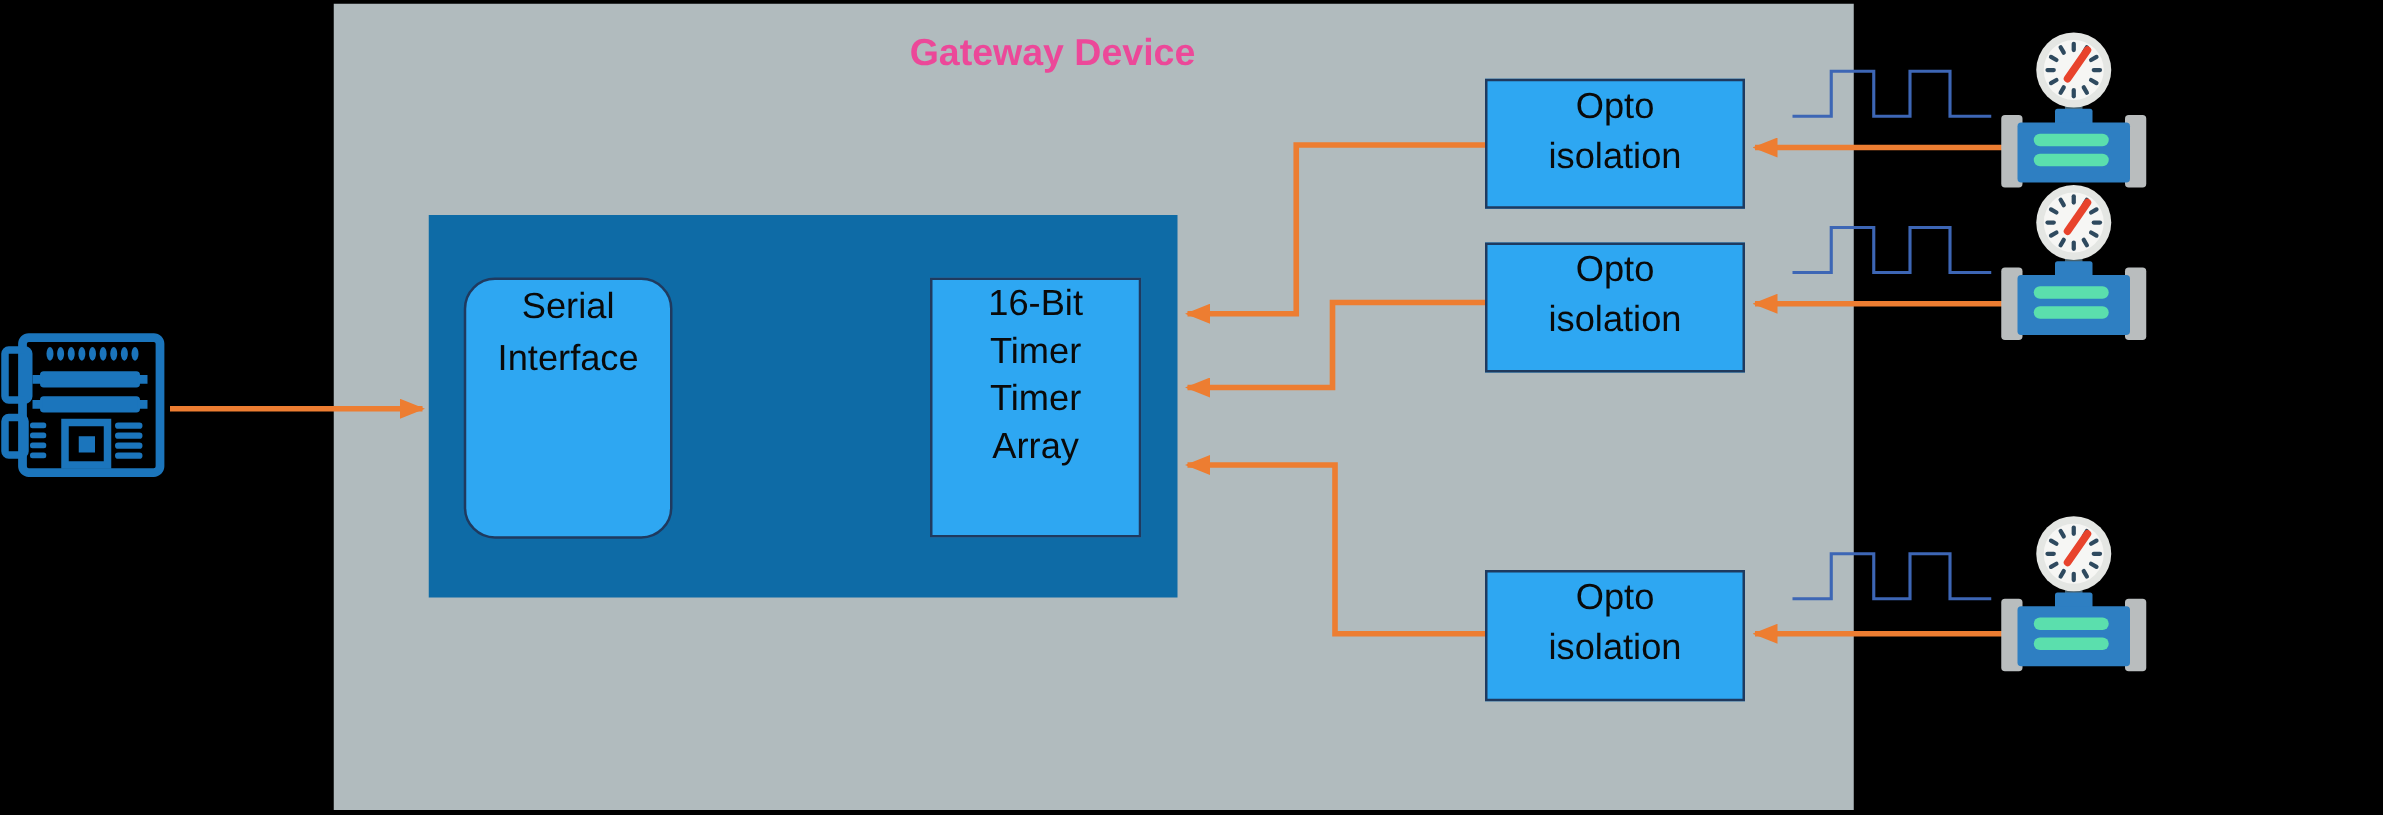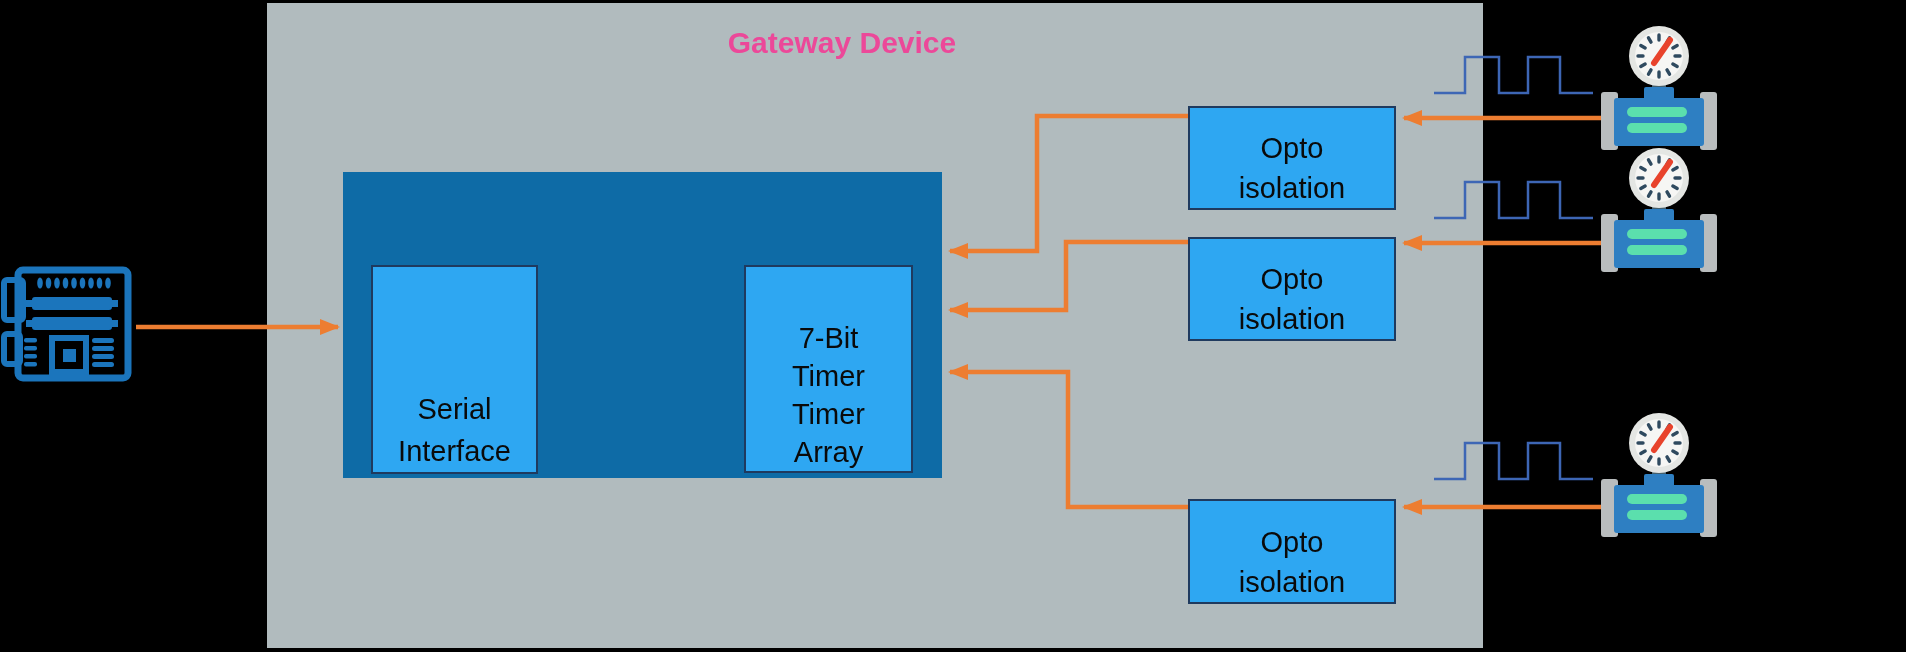--- a/index.html
+++ b/index.html
@@ -13,24 +13,24 @@
     left:592px;top:24px;width:500px;height:38px;line-height:38px;
     text-align:center;font-size:30px;font-weight:700;color:#ec4899;
   }
   #mcu-box{left:343px;top:172px;width:599px;height:306px;background:#0E6BA6;}
   #mcu-label{
     left:566px;top:299px;width:170px;text-align:center;
     font-size:29px;line-height:37px;color:#0a0a0a;
   }
   .block{
     background:#2EA7F2;border:2px solid #1F3A5F;
-    display:flex;flex-direction:column;justify-content:flex-end;align-items:center;
-    text-align:center;font-size:29px;color:#0a0a0a;margin-top:43px;
+    display:flex;flex-direction:column;justify-content:flex-start;align-items:center;
+    text-align:center;font-size:29px;color:#0a0a0a;
   }
-  #serial-box{left:371px;top:222px;width:167px;height:209px;line-height:42px;}
+  #serial-box{left:371px;top:222px;width:167px;height:209px;line-height:42px;border-radius:25px;}
   #timer-box{left:744px;top:222px;width:169px;height:208px;line-height:38px;}
   .opto{left:1188px;width:208px;height:104px;line-height:40px;}
   #opto-box-1{top:63px;}
   #opto-box-2{top:194px;}
   #opto-box-3{top:456px;height:105px;}
   #overlay{position:absolute;left:0;top:0;pointer-events:none;}
   .conn{fill:none;stroke:#ED7D31;stroke-width:4.5;}
   .pulse{fill:none;stroke:#3D66B5;stroke-width:2.5;}
   .pcb{fill:#1B75BC;}
   .pcb-stroke{fill:none;stroke:#1B75BC;}
@@ -44,21 +44,21 @@
   <div id="gateway-title" class="abs">Gateway Device</div>
 
   <div id="mcu-box" class="abs"></div>
 
   <div id="serial-box" class="abs block">
     <div>Serial</div>
     <div>Interface</div>
   </div>
 
   <div id="timer-box" class="abs block">
-    <div>7-Bit</div>
+    <div>16-Bit</div>
     <div>Timer</div>
     <div>Timer</div>
     <div>Array</div>
   </div>
 
   <div id="opto-box-1" class="abs block opto">
     <div>Opto</div>
     <div>isolation</div>
   </div>
   <div id="opto-box-2" class="abs block opto">

